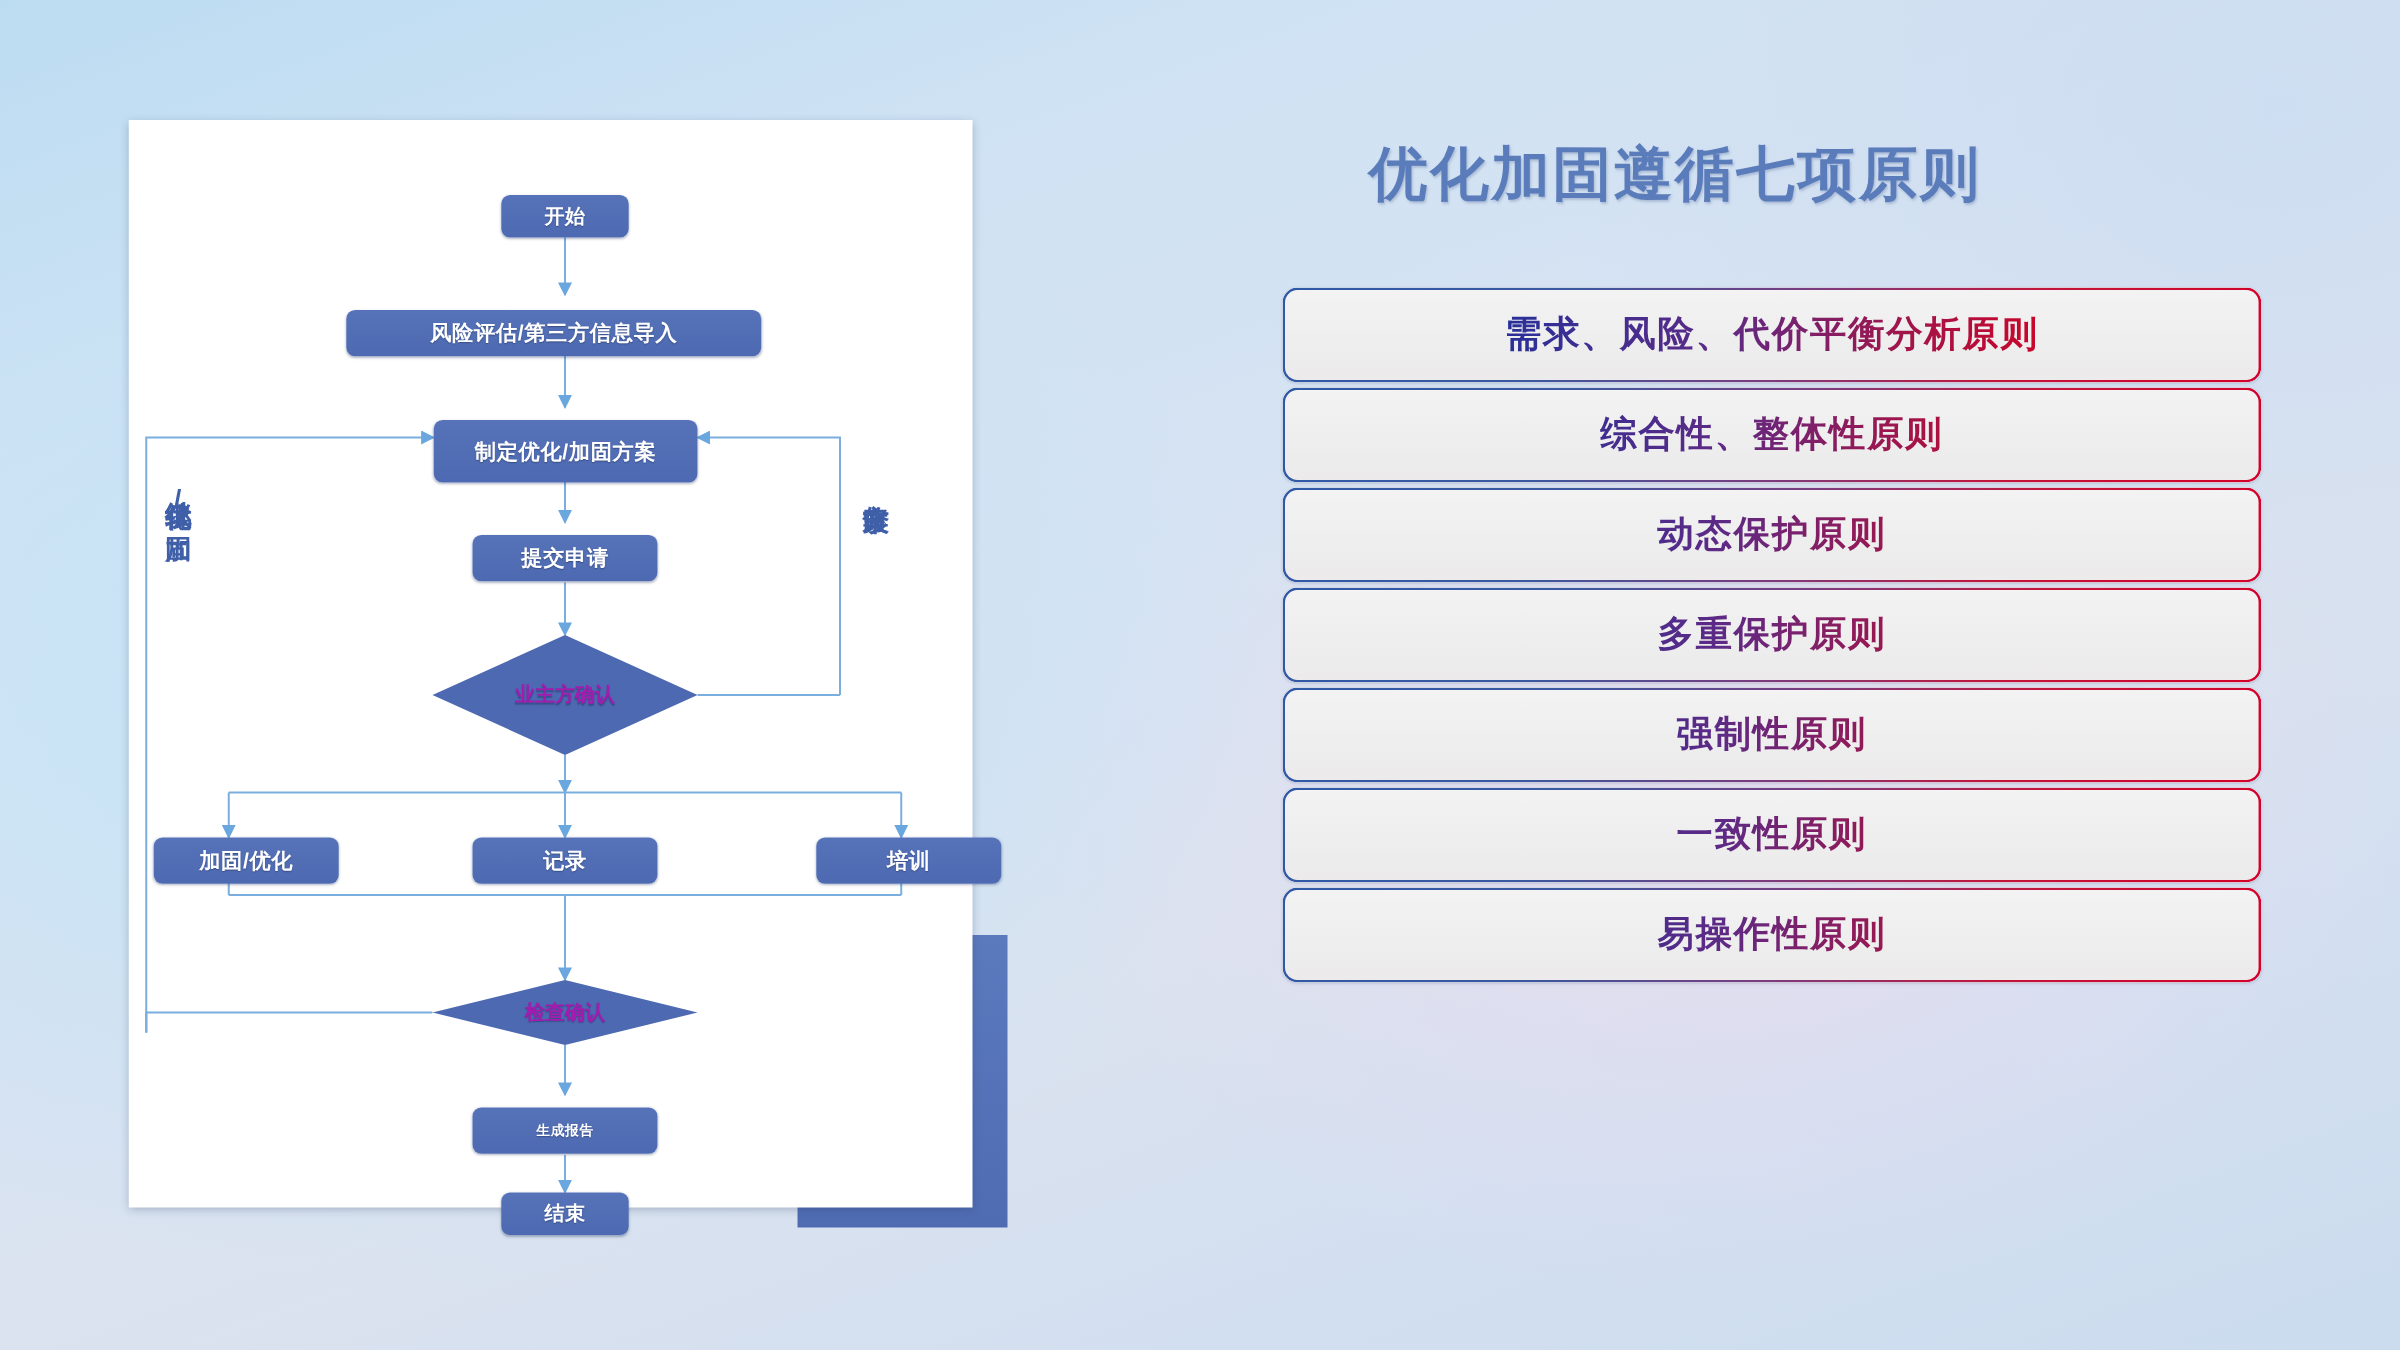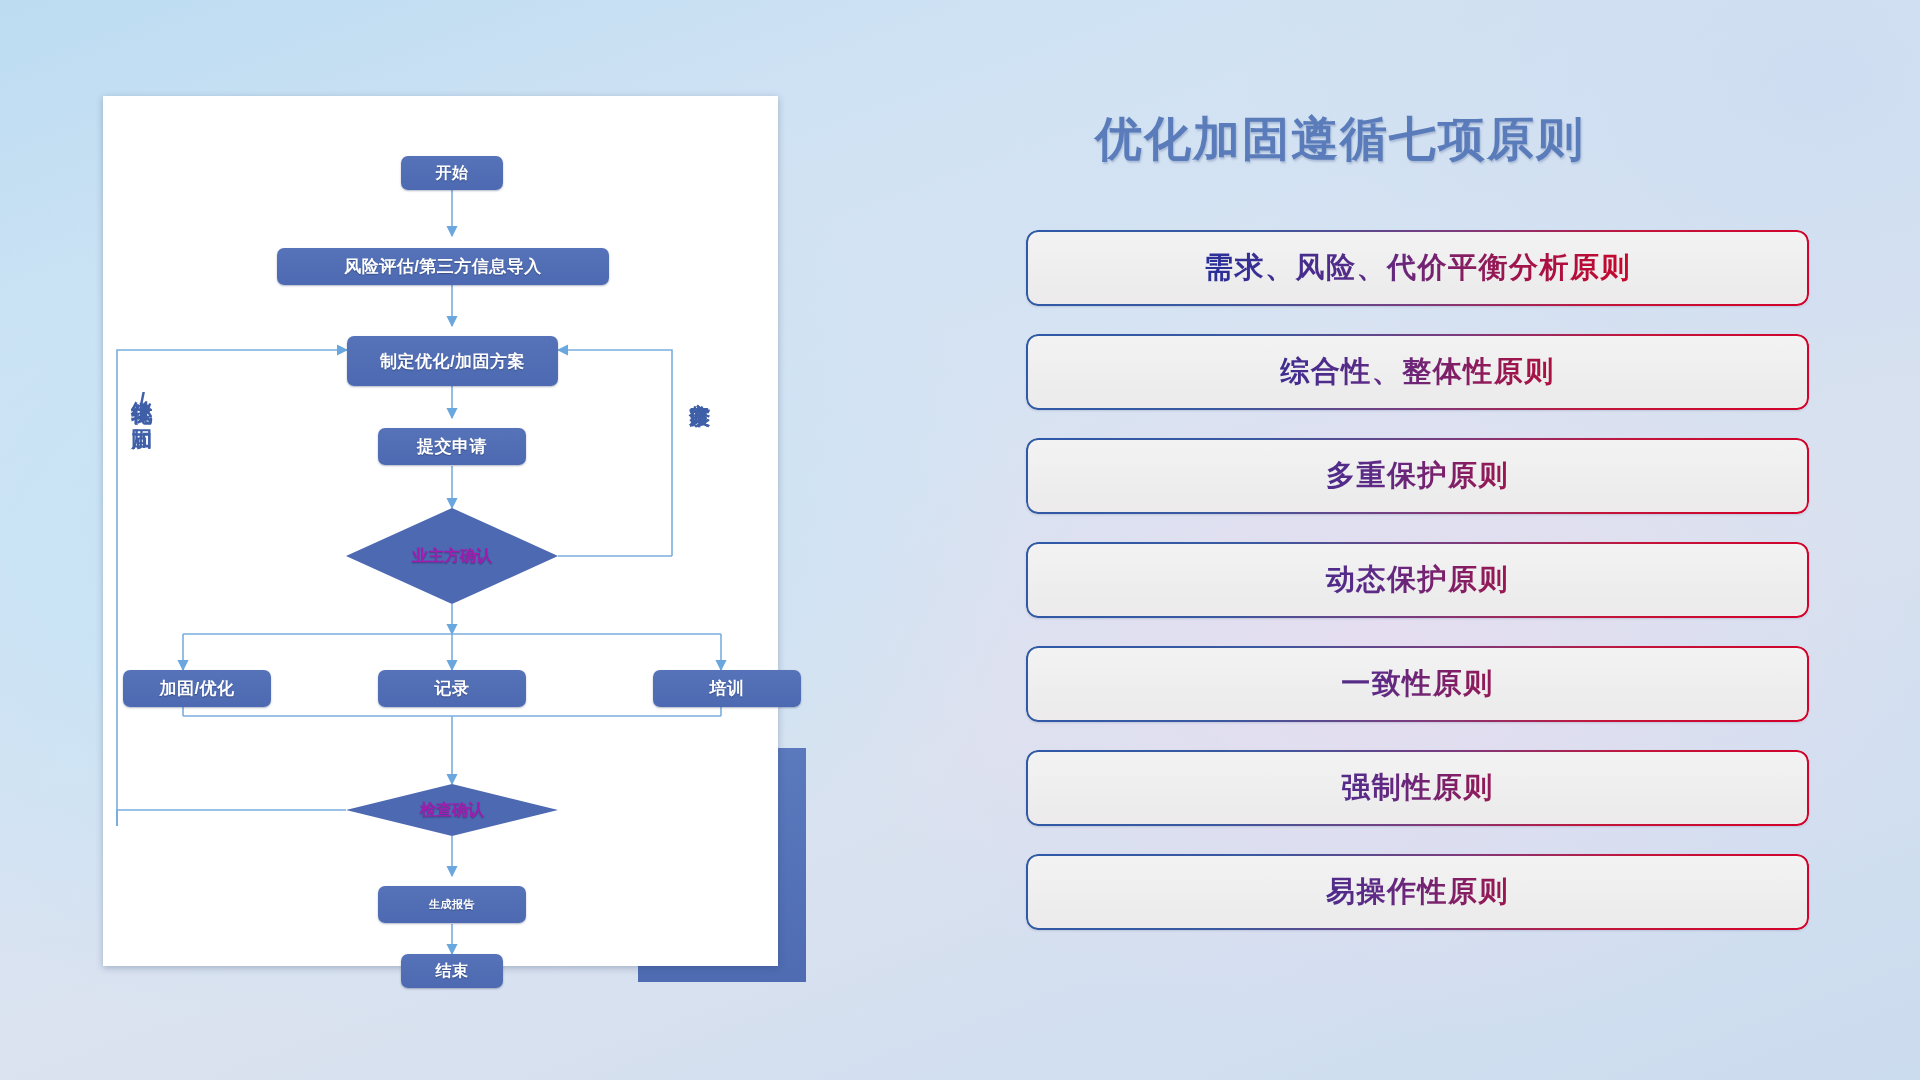--- a/index.html
+++ b/index.html
@@ -62,21 +62,21 @@
   .panel-title{
     position:absolute;left:1020px;top:108px;width:640px;
     text-align:center;
     font-size:47px;font-weight:bold;color:#5b7cba;
     letter-spacing:2px;
     text-shadow:1px 2px 2px rgba(120,140,180,.45);
     z-index:3;
   }
   .cards{position:absolute;left:1026px;top:230px;width:783px;z-index:3;}
   .card{
-    position:relative;height:76px;margin-bottom:28px;
+    position:relative;height:76px;margin-bottom:4px;
     border-radius:12px;
     background:linear-gradient(180deg,#f4f3f3 0%,#eeeeee 55%,#eceaea 100%);
     box-shadow:0 1px 2px rgba(90,110,150,.22);
   }
   .card::before{
     content:"";position:absolute;inset:0;border-radius:12px;
     padding:2px;
     background:linear-gradient(118deg,#2f59a8 0%,#3a59a0 28%,#7b3c7e 52%,#c2153b 74%,#d4002a 100%);
     -webkit-mask:linear-gradient(#000 0 0) content-box,linear-gradient(#000 0 0);
     -webkit-mask-composite:xor;mask-composite:exclude;
@@ -210,33 +210,33 @@
 
     <div class="card">
       <div class="card-text">需求、风险、代价平衡分析原则</div>
     </div>
 
     <div class="card">
       <div class="card-text">综合性、整体性原则</div>
     </div>
 
     <div class="card">
+      <div class="card-text">动态保护原则</div>
+    </div>
+
+    <div class="card">
       <div class="card-text">多重保护原则</div>
     </div>
 
     <div class="card">
-      <div class="card-text">动态保护原则</div>
+      <div class="card-text">强制性原则</div>
     </div>
 
     <div class="card">
       <div class="card-text">一致性原则</div>
-    </div>
-
-    <div class="card">
-      <div class="card-text">强制性原则</div>
     </div>
 
     <div class="card">
       <div class="card-text">易操作性原则</div>
     </div>
 
   </div>
 </div>
 
 </body></html>

